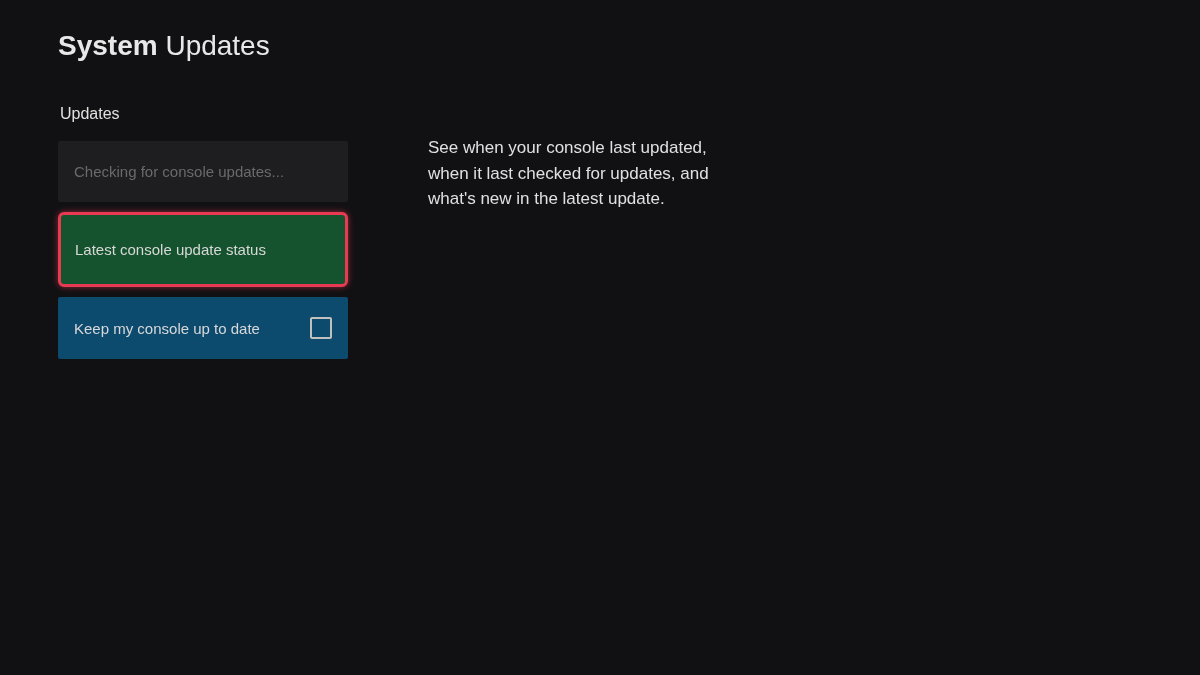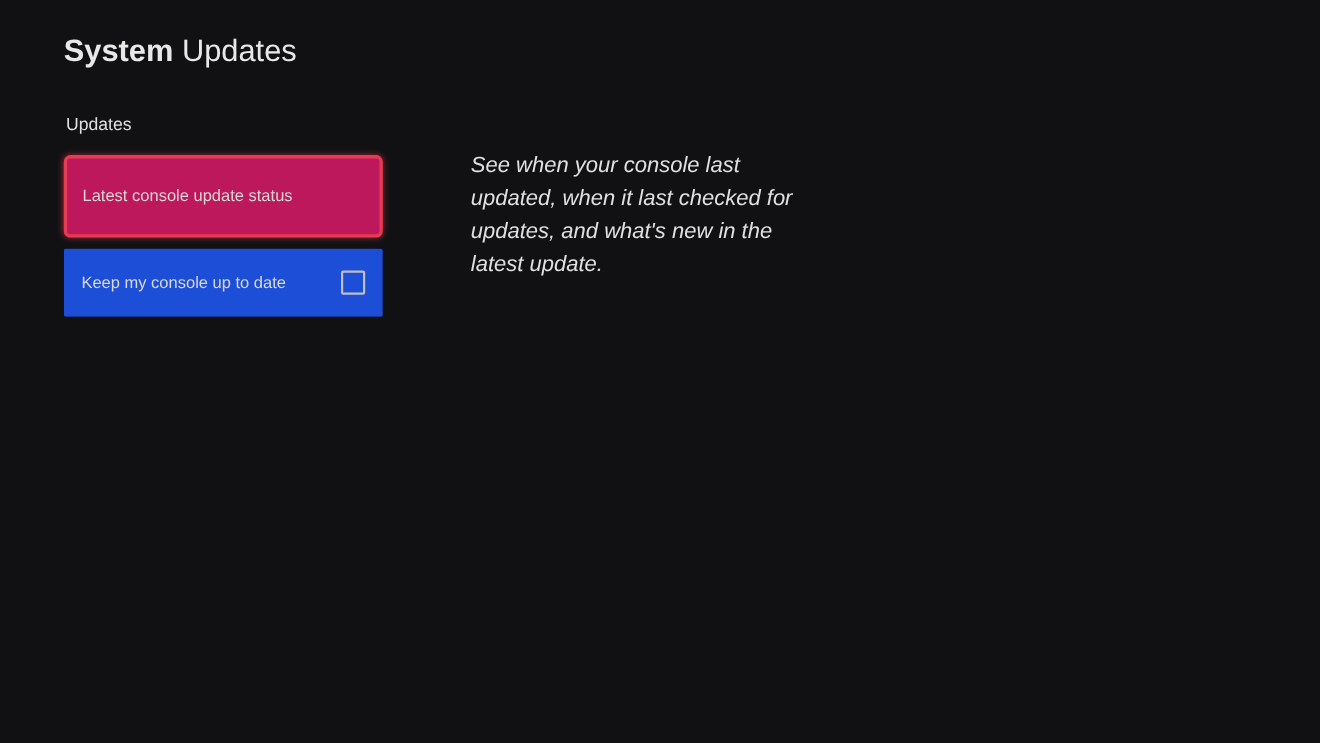--- a/index.html
+++ b/index.html
@@ -40,37 +40,37 @@
       color: #e0e0e0;
       margin-bottom: 18px;
       padding-left: 2px;
     }
     .menu-list {
       display: flex;
       flex-direction: column;
       gap: 10px;
     }
     .menu-item {
-      background-color: #1d4ed8;
+      background-color: #0c4a6e;
       padding: 18px 14px;
       font-size: 15px;
       color: #d8d8d8;
       display: flex;
       align-items: center;
       justify-content: space-between;
       min-height: 56px;
       border: 2px solid transparent;
       border-radius: 2px;
     }
     .menu-item.disabled {
       color: #6a6a6a;
       background-color: #1e1e20;
     }
     .menu-item.selected {
-      background-color: #be185d;
+      background-color: #14532d;
       border: 3px solid #e83a52;
       box-shadow: 0 0 6px rgba(232, 58, 82, 0.6);
       border-radius: 6px;
       padding: 24px 14px;
       align-items: center;
     }
     .menu-item .label {
       flex: 1;
       line-height: 1.4;
       padding-right: 10px;
@@ -90,43 +90,45 @@
     }
     .checkbox svg {
       display: none;
       width: 14px;
       height: 14px;
       stroke: #c0c0c0;
       stroke-width: 2.5;
       fill: none;
     }
     .description {
-      font-size: 20px;
+      font-size: 17px;
       color: #e0e0e0;
       line-height: 1.5;
       max-width: 320px;
       padding-top: 30px;
-      font-style: italic;
     }
   </style>
 </head>
 <body>
 
 <div class="container">
   <h1 class="page-title">
     <span class="bold">System</span>
     <span>Updates</span>
   </h1>
 
   <div class="content-row">
     <div class="left-col">
       <div class="section-label">Updates</div>
 
       <div class="menu-list">
 
+        <div class="menu-item disabled">
+          <span class="label">Checking for console updates...</span>
+        </div>
 
         <div class="menu-item selected">
           <span class="label">Latest console update status</span>
         </div>
 
         <div class="menu-item">
           <span class="label">Keep my console up to date</span>
           <span class="checkbox">
             
           </span>

